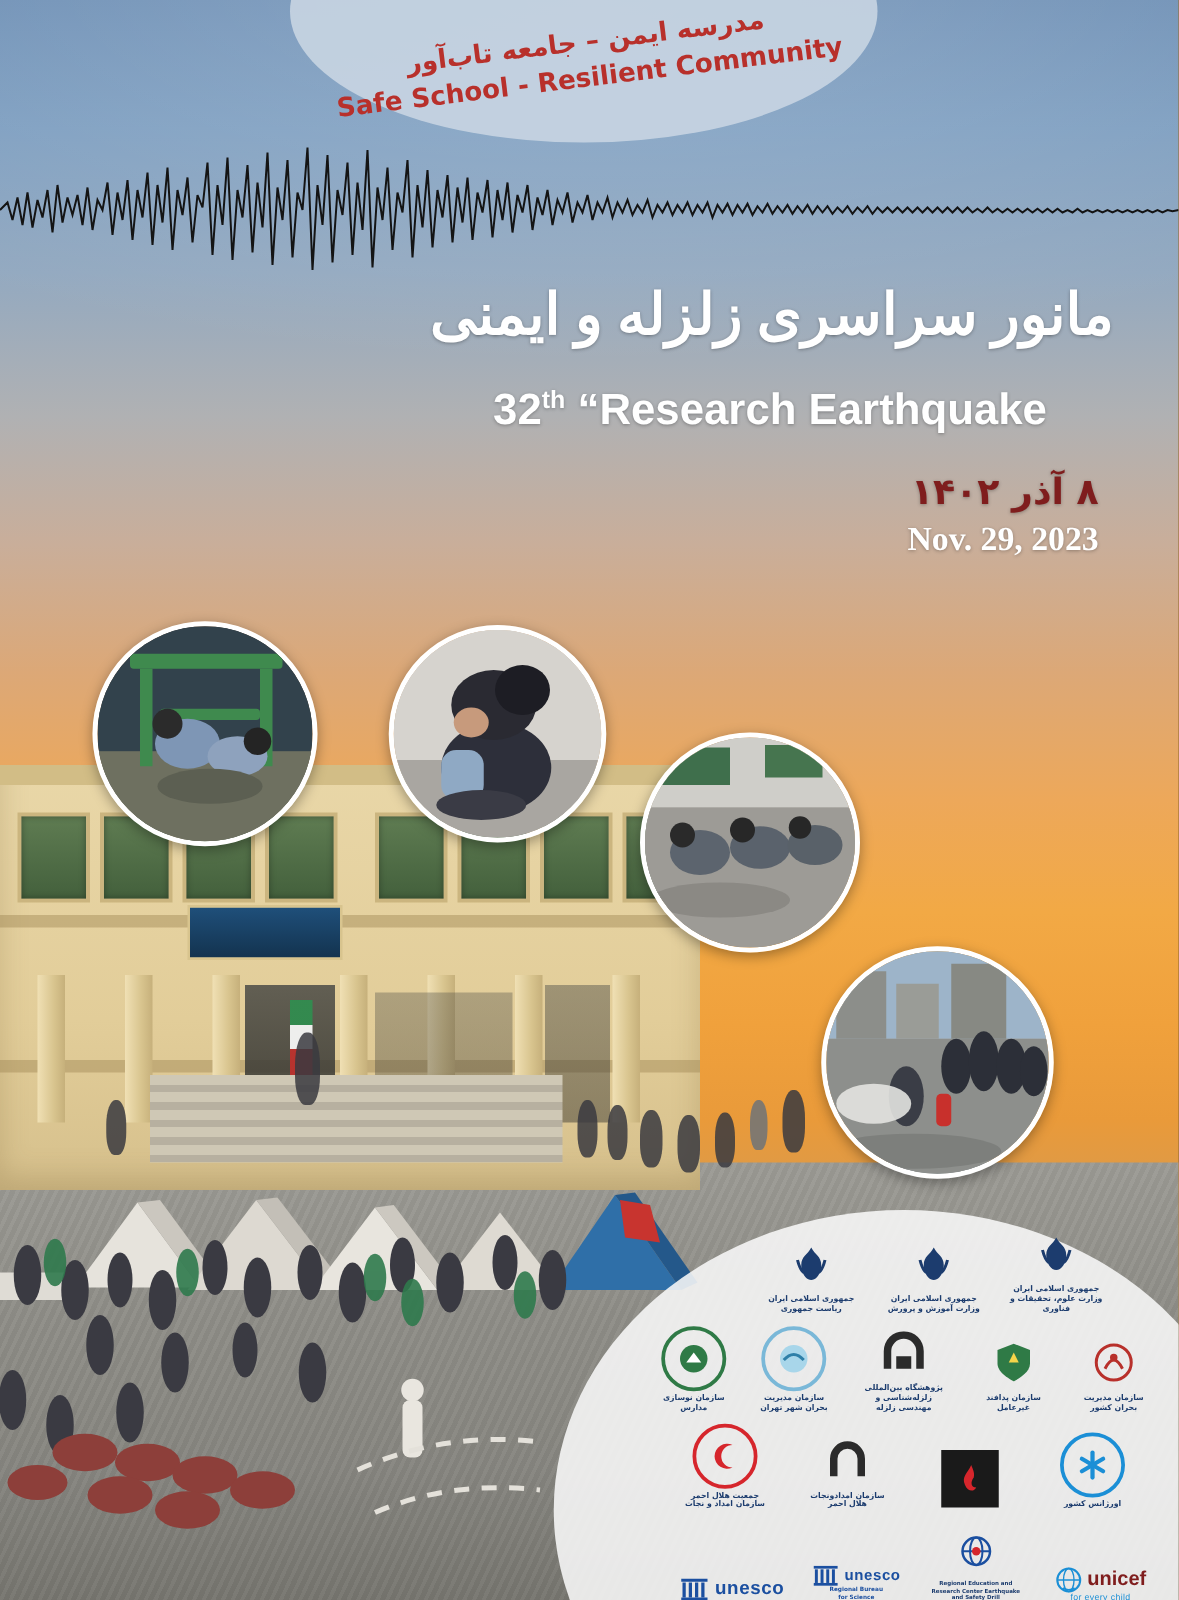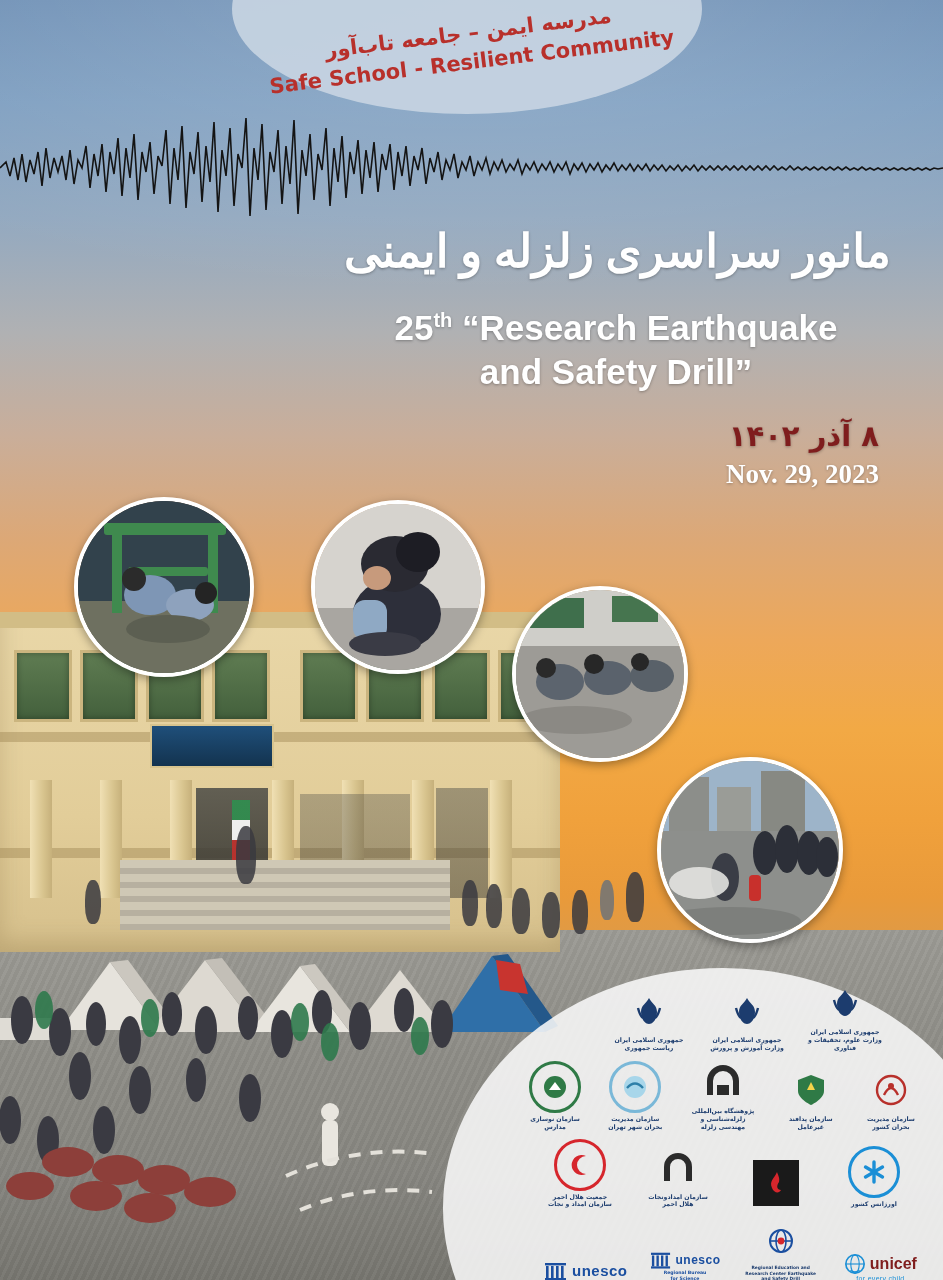--- a/index.html
+++ b/index.html
@@ -446,23 +446,22 @@
 
   <div class="header-ellipse"></div>
   <div class="header-text">
     <div class="header-fa">مدرسه ایمن – جامعه تاب‌آور</div>
     <div class="header-en">Safe School - Resilient Community</div>
   </div>
 
   <div class="title-block">
     <div class="title-fa-2">مانور سراسری زلزله و ایمنی</div>
     <div class="title-en">
-      <span>25</span><sup>th</sup>
+      <span>32</span><sup>th</sup>
       <span>“Research Earthquake</span><br>
-      <span>and Safety Drill”</span>
     </div>
     <div class="date-block">
       <div class="date-fa">۸ آذر ۱۴۰۲</div>
       <div class="date-en">Nov. 29, 2023</div>
     </div>
   </div>
 
   <div class="photo ph1">
     <div class="ph-inner">
       <svg width="172" height="172" viewBox="0 0 172 172">

